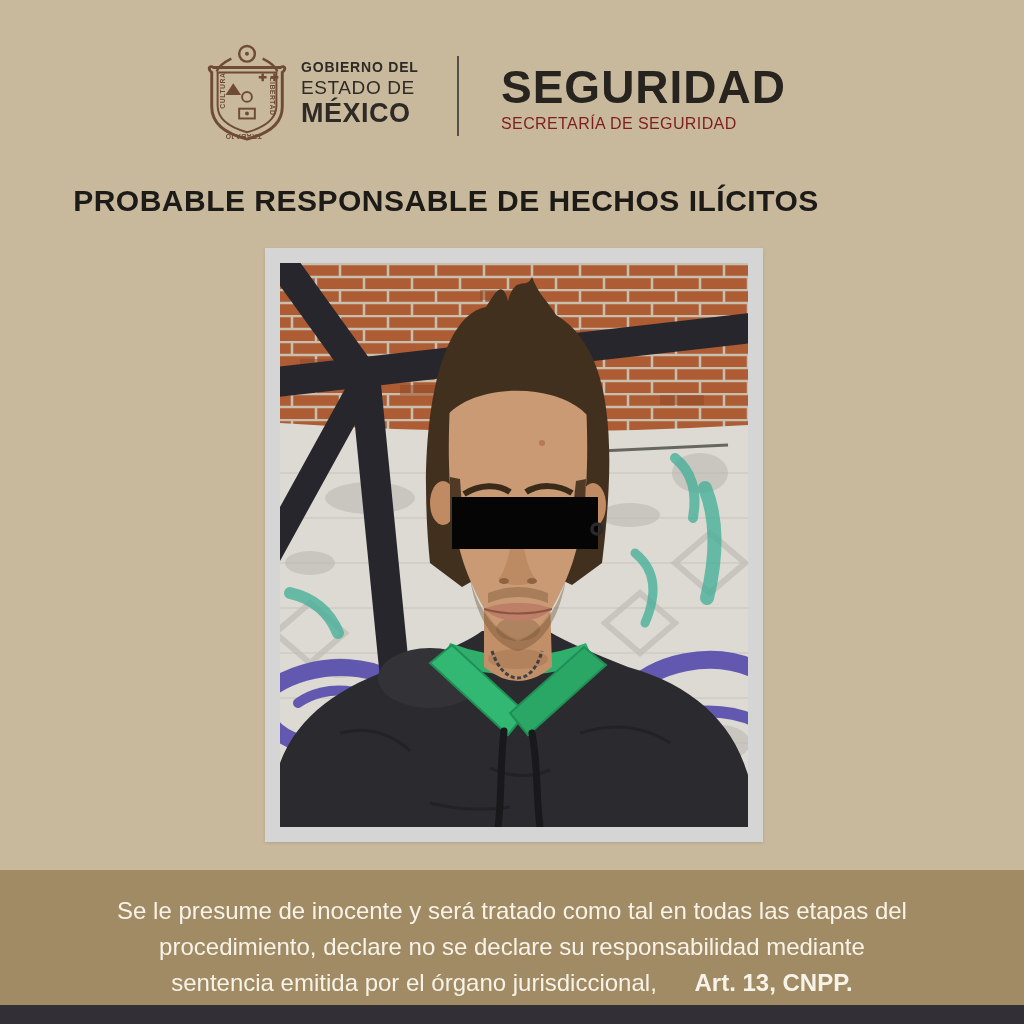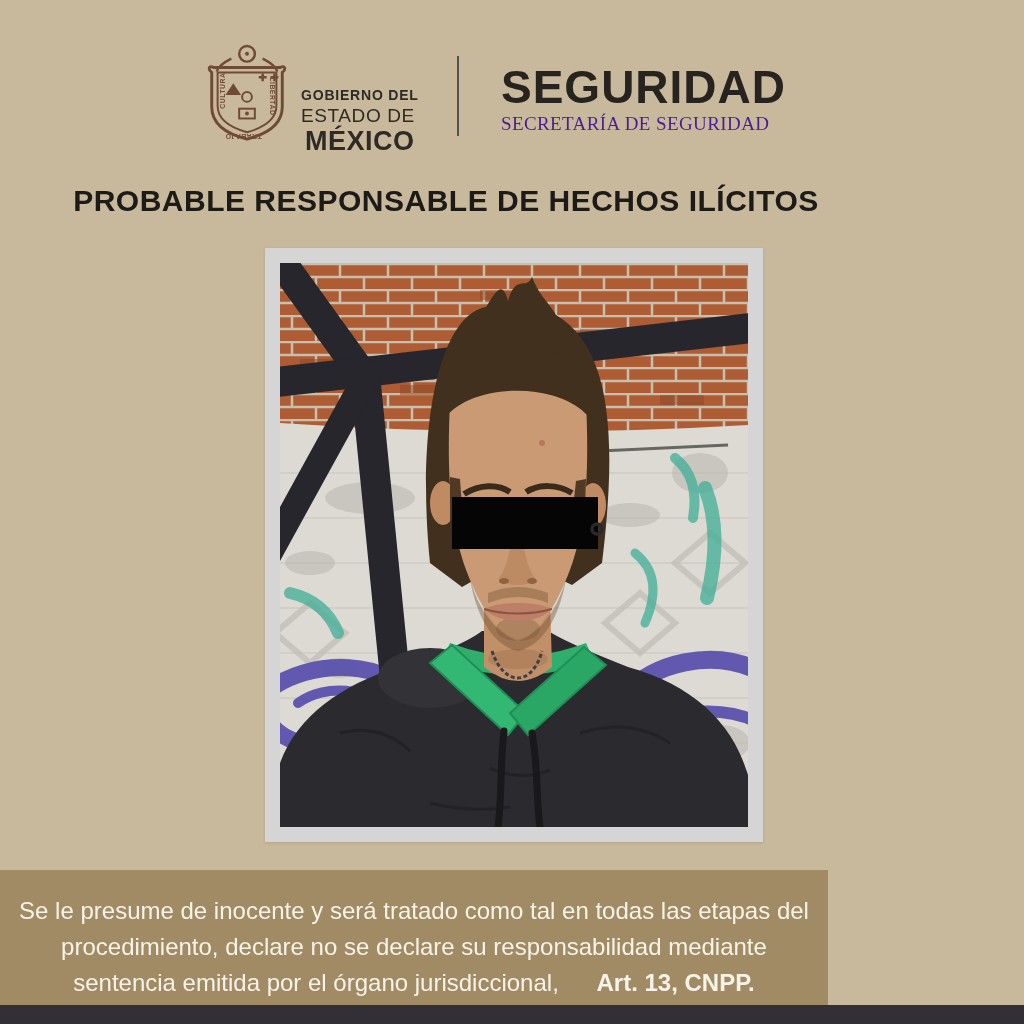--- a/index.html
+++ b/index.html
@@ -3,40 +3,40 @@
 <meta charset="utf-8">
 <style>
   html,body{margin:0;padding:0;}
   body{width:1024px;height:1024px;overflow:hidden;
        font-family:"Liberation Sans","DejaVu Sans",sans-serif;}
   #poster{position:relative;width:1024px;height:1024px;background:#c9b99c;}
 
   
   .hdr-logo{position:absolute;left:203px;top:44px;width:88px;height:98px;}
   .gov-text{position:absolute;left:301px;top:58px;color:#2e2a25;}
-  .gov-l1{font-size:14px;font-weight:bold;letter-spacing:.8px;line-height:18px;margin-top:28px;}
+  .gov-l1{font-size:14px;font-weight:bold;letter-spacing:.8px;line-height:18px;}
   .gov-l2{font-size:19px;font-weight:normal;letter-spacing:.6px;line-height:23px;}
-  .gov-l3{font-size:27px;font-weight:bold;letter-spacing:.5px;line-height:29px;text-align:center;}
+  .gov-l3{font-size:27px;font-weight:bold;letter-spacing:.5px;line-height:29px;}
   .hdr-divider{position:absolute;left:457px;top:56px;width:2px;height:80px;background:#55504a;}
   .dept{position:absolute;left:501px;top:62px;color:#272420;}
   .dept-title{font-size:46px;font-weight:bold;letter-spacing:1px;line-height:50px;}
-  .dept-sub{font-size:19px;letter-spacing:.4px;line-height:24px;color:#4c1d95;font-family:Liberation Serif, serif;}
+  .dept-sub{font-size:16px;letter-spacing:.4px;line-height:24px;color:#7f1d1d;}
 
   
   .headline{position:absolute;left:0;top:184px;width:892px;text-align:center;
             font-size:30px;font-weight:bold;letter-spacing:.5px;color:#1d1b18;}
 
   
   .photo-frame{position:absolute;left:265px;top:248px;width:498px;height:594px;
                background:#d5d5d6;box-shadow:0 1px 3px rgba(0,0,0,.12);}
   .photo-inner{position:absolute;left:15px;top:15px;width:468px;height:564px;overflow:hidden;}
   .photo-inner svg{display:block;width:100%;height:100%;}
 
   
-  .banner{position:absolute;left:0;top:870px;width:828px;height:135px;background:#a18b64;}
+  .banner{position:absolute;left:0;top:870px;width:1024px;height:135px;background:#a18b64;}
   .banner-text{padding-top:23px;text-align:center;color:#f7f3e9;font-size:24px;line-height:36px;}
   .banner-line{white-space:nowrap;}
   .banner-line b{font-weight:bold;margin-left:31px;}
 
   .footer-strip{position:absolute;left:0;bottom:0;width:1024px;height:19px;background:#323036;}
 </style>
 </head>
 <body>
 
 <div id="poster">

